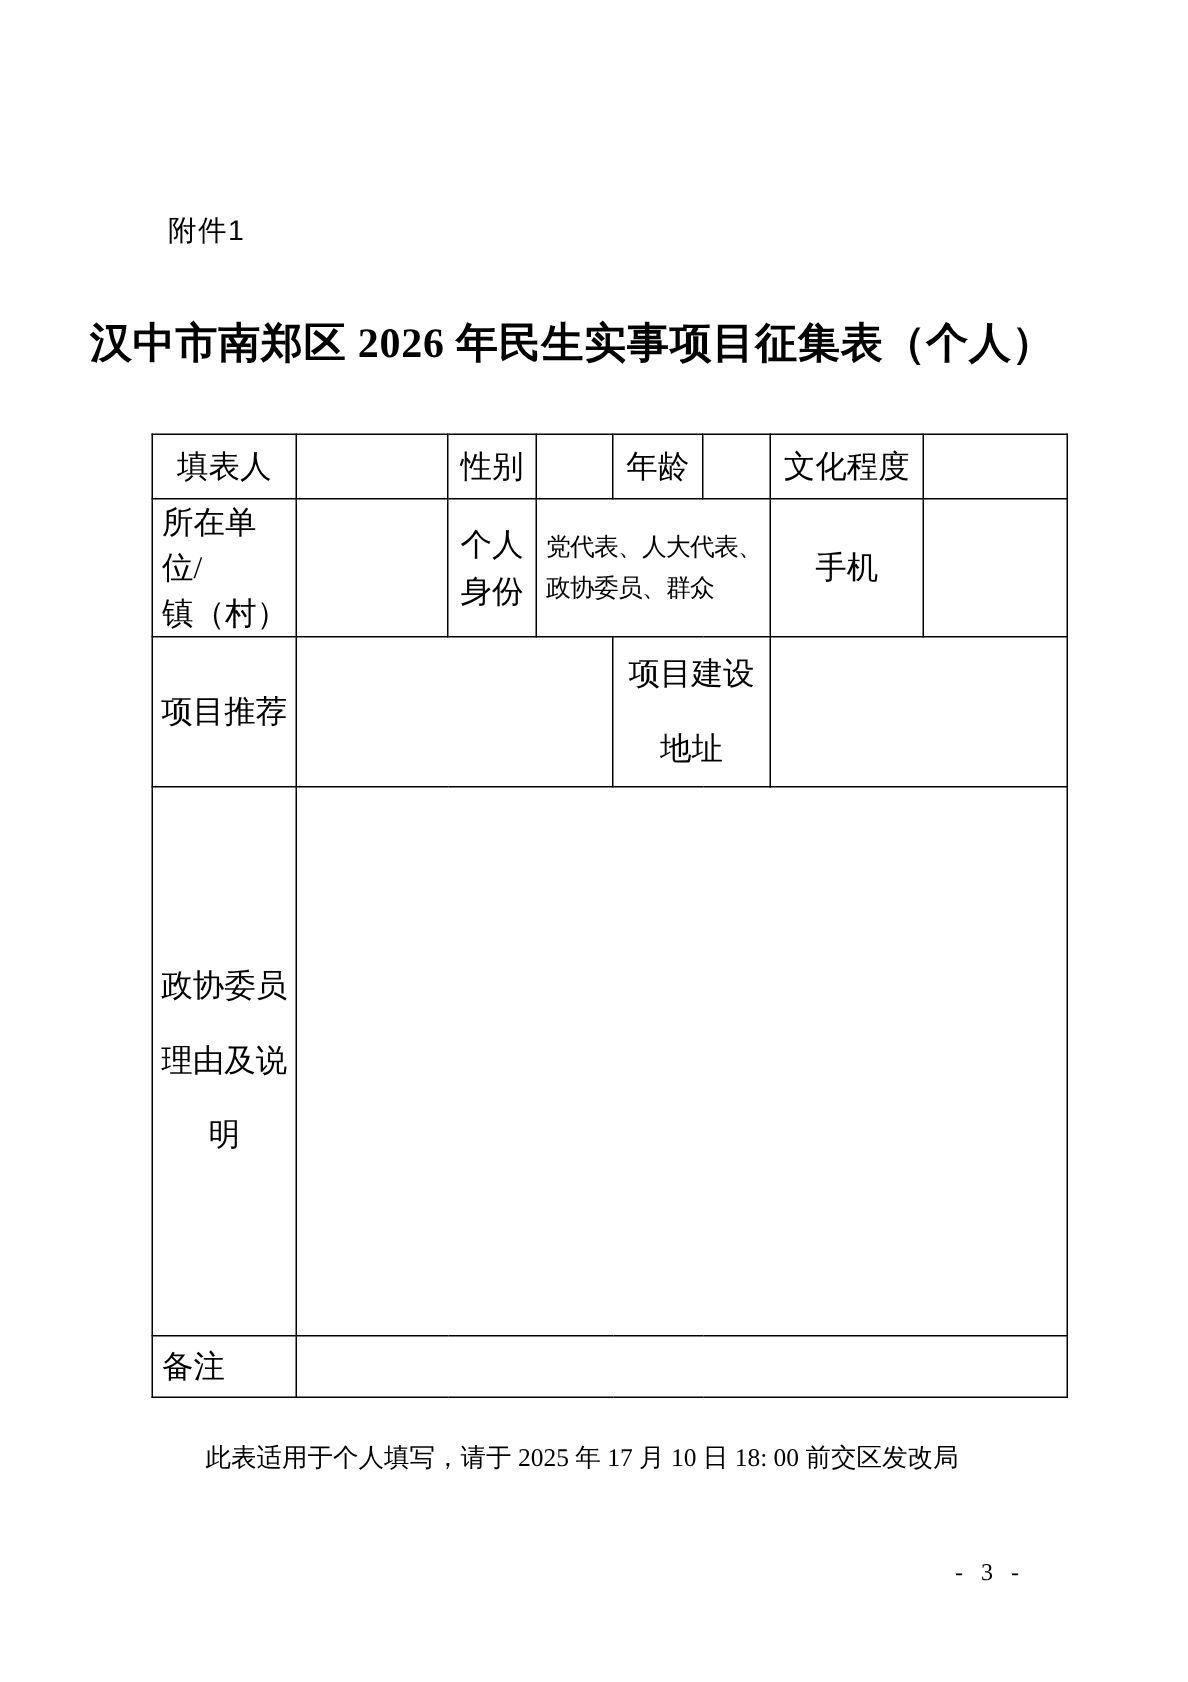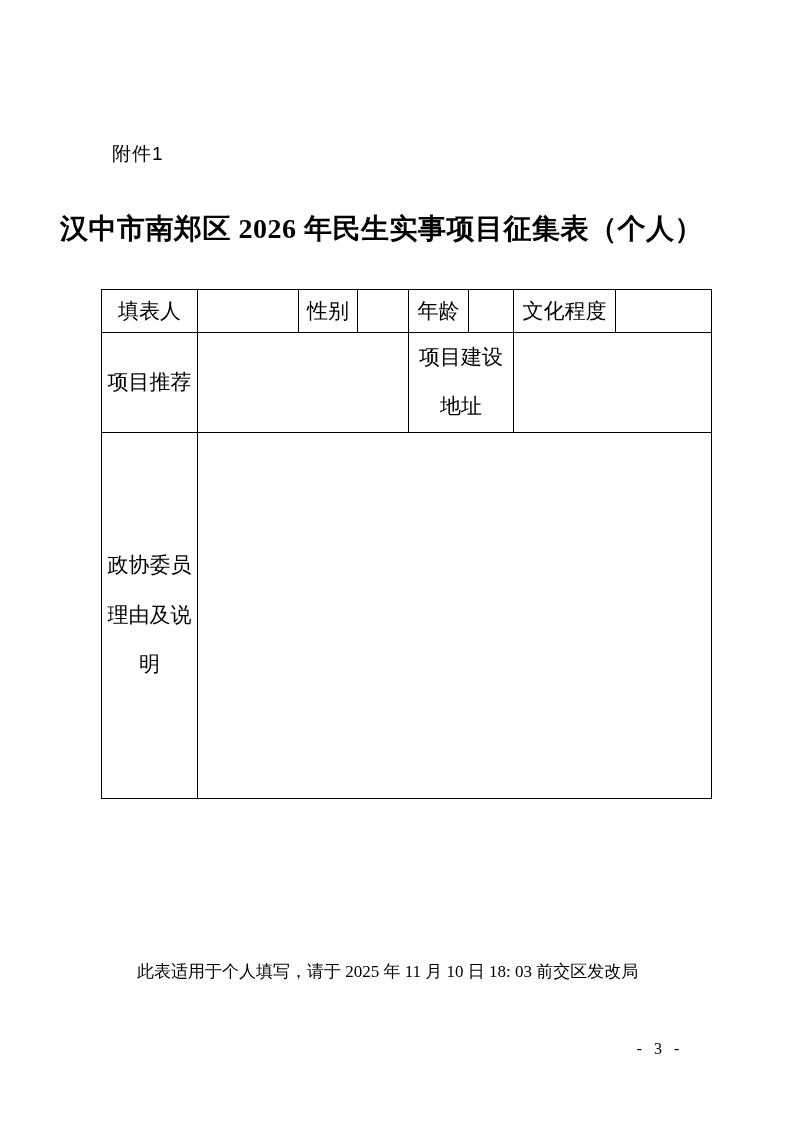--- a/index.html
+++ b/index.html
@@ -103,30 +103,45 @@
     <tr style="height:43px">
       <td>填表人</td>
       <td></td>
       <td>性别</td>
       <td></td>
       <td>年龄</td>
       <td></td>
       <td>文化程度</td>
       <td></td>
     </tr>
+    <tr style="height:76px">
+      <td class="al">所在单位/
+镇（村）</td>
+      <td></td>
+      <td>个人
+身份</td>
+      <td class="al options" colspan="3">党代表、人大代表、
+政协委员、群众</td>
+      <td>手机</td>
+      <td></td>
+    </tr>
     <tr style="height:87px">
       <td>项目推荐</td>
       <td colspan="3"></td>
       <td class="lh-wide" colspan="2">项目建设
 地址</td>
       <td colspan="2"></td>
     </tr>
     <tr style="height:366px">
       <td class="lh-wide">政协委员
 理由及说明</td>
       <td colspan="7"></td>
     </tr>
+    <tr style="height:41px">
+      <td class="al">备注</td>
+      <td colspan="7"></td>
+    </tr>
   </tbody>
 </table>
 
-<div class="footer-note">此表适用于个人填写，请于 2025 年 11 月 10 日 18: 03 前交区发改局</div>
+<div class="footer-note">此表适用于个人填写，请于 2025 年 17 月 10 日 18: 00 前交区发改局</div>
 
 <div class="page-number">- 3 -</div>
 
 </body></html>

